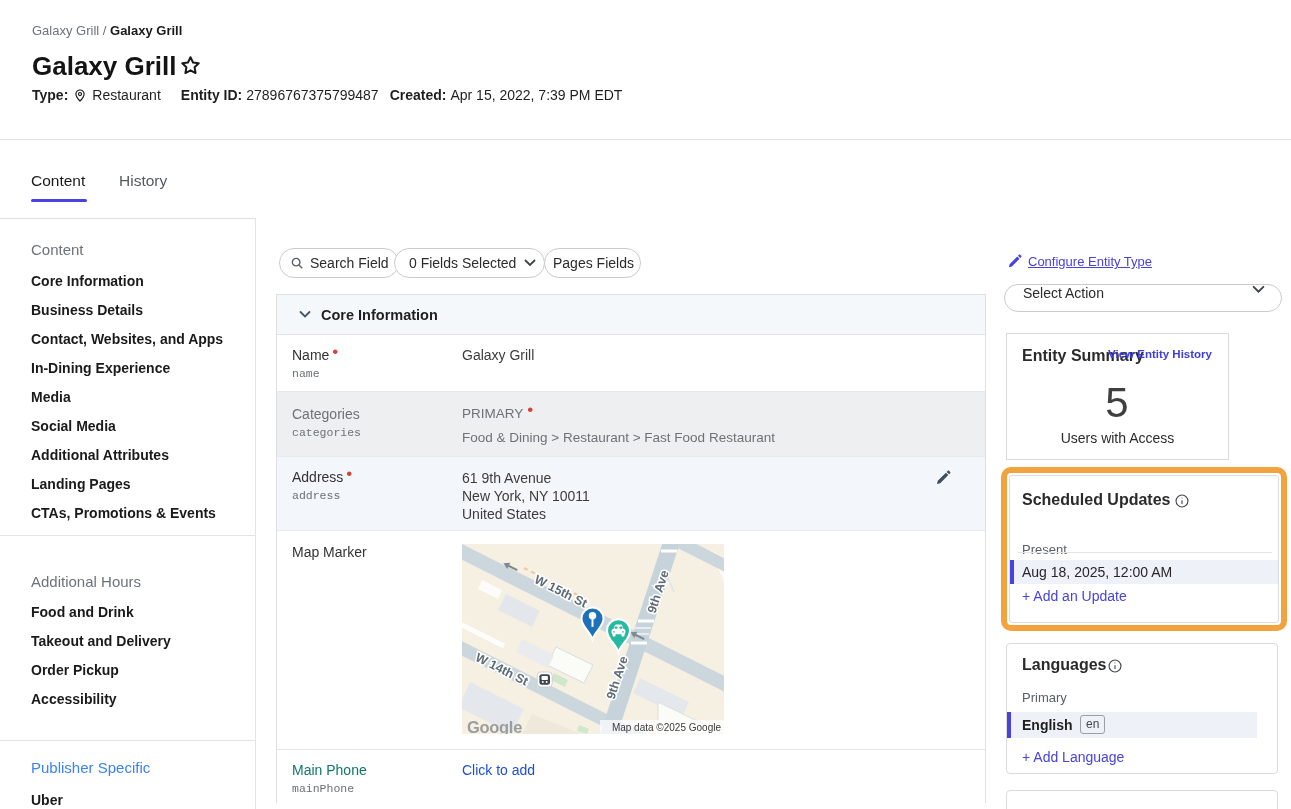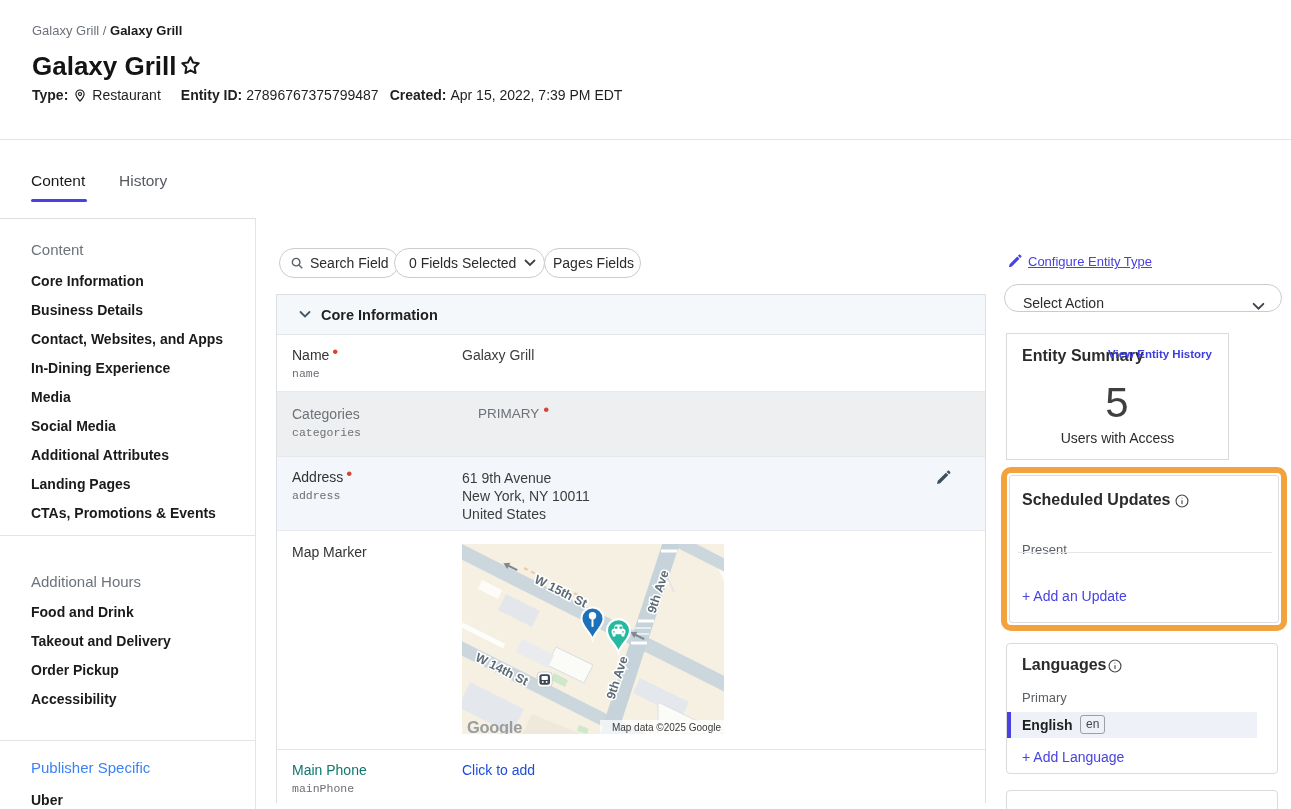--- a/index.html
+++ b/index.html
@@ -69,21 +69,22 @@
 
   <div style="height:56px; position:relative; background:#fff;">
     <div class="abs" style="left:15px; top:12px; font-size:14px; color:#333;">Name<span style="color:#d84332; font-size:17px; vertical-align:3px; line-height:0; margin-left:3px;">•</span></div>
     <div class="abs mono" style="left:15px; top:32px; font-size:11.5px; color:#6b7075;">name</div>
     <div class="abs" style="left:185px; top:12px; font-size:14px; color:#3c3c3c;">Galaxy Grill</div>
   </div>
 
   <div style="height:65px; position:relative; background:#edeff1; border-top:1px solid #e7e9ec;">
     <div class="abs" style="left:15px; top:14px; font-size:14px; color:#6d7277;">Categories</div>
     <div class="abs mono" style="left:15px; top:34px; font-size:11.5px; color:#6d7277;">categories</div>
-    <div class="abs" style="left:185px; top:14px; font-size:13.5px; color:#6d7277;margin-left:16px;">PRIMARY<span style="color:#d84332; font-size:17px; vertical-align:3px; line-height:0; margin-left:4px;">•</span></div>
+    <div class="abs" style="left:185px; top:14px; font-size:13.5px; color:#6d7277;">PRIMARY<span style="color:#d84332; font-size:17px; vertical-align:3px; line-height:0; margin-left:4px;">•</span></div>
+    <div class="abs" style="left:185px; top:38px; font-size:13.5px; color:#6d7277;">Food &amp; Dining &gt; Restaurant &gt; Fast Food Restaurant</div>
   </div>
 
   <div style="height:74px; position:relative; background:#f3f6fa; border-top:1px solid #e7e9ec;">
     <div class="abs" style="left:15px; top:12px; font-size:14px; color:#333;">Address<span style="color:#d84332; font-size:17px; vertical-align:3px; line-height:0; margin-left:3px;">•</span></div>
     <div class="abs mono" style="left:15px; top:32px; font-size:11.5px; color:#6b7075;">address</div>
     <div class="abs" style="left:185px; top:12px; font-size:14px; color:#3c3c3c; line-height:18px;">61 9th Avenue<br>New York, NY 10011<br>United States</div>
     <svg class="abs" style="left:658px; top:13px;" width="16" height="16" viewBox="0 0 24 24" fill="#3d4f5d">
         <path d="M3 21 L4.2 16.2 L16.4 4 L20 7.6 L7.8 19.8 Z M17.5 2.9 L19.2 1.2 C19.7 0.7 20.6 0.7 21.1 1.2 L22.8 2.9 C23.3 3.4 23.3 4.3 22.8 4.8 L21.1 6.5 Z"></path>
       </svg>
   </div>
@@ -182,21 +183,21 @@
     <div class="abs" style="left:15px; top:12px; font-size:14px; color:#0f766e;">Main Phone</div>
     <div class="abs mono" style="left:15px; top:32px; font-size:11.5px; color:#6b7075;">mainPhone</div>
     <div class="abs" style="left:185px; top:12px; font-size:14px; color:#1d4ed8;">Click to add</div>
   </div>
 </div>
 
 <svg class="abs" style="left:1007px; top:254px;" width="15" height="15" viewBox="0 0 24 24" fill="#4742e0">
     <path d="M3 21 L4.2 16.2 L16.4 4 L20 7.6 L7.8 19.8 Z M17.5 2.9 L19.2 1.2 C19.7 0.7 20.6 0.7 21.1 1.2 L22.8 2.9 C23.3 3.4 23.3 4.3 22.8 4.8 L21.1 6.5 Z"></path>
   </svg>
 <div class="abs" style="left:1028px; top:254px; font-size:13px; color:#4742e0; text-decoration:underline;">Configure Entity Type</div>
-<div class="abs" style="left:1004px; top:284px; width:278px; height:28px; border:1px solid #c9cbce; border-radius:14px; background:#fff; display:flex; align-items:flex-end; padding:0 16px 0 18px; font-size:14px; color:#2b2b2b;">
+<div class="abs" style="left:1004px; top:284px; width:278px; height:28px; border:1px solid #c9cbce; border-radius:14px; background:#fff; display:flex; align-items:flex-start; padding:0 16px 0 18px; font-size:14px; color:#2b2b2b;">
   <span>Select Action</span>
   <svg style="margin-left:auto;" width="13" height="9" viewBox="0 0 12 8" fill="none" stroke="#3c4248" stroke-width="1.7" stroke-linecap="round">
       <path d="M1.5 1.5 L6 6 L10.5 1.5"></path>
     </svg>
 </div>
 
 <div class="abs" style="left:1006px; top:333px; width:223px; height:127px; border:1px solid #d9dbdf; border-radius:0; background:#fff;">
   <div class="abs" style="left:15px; top:13px; font-size:16px; font-weight:bold; color:#2b2b2b;">Entity Summary</div>
   <div class="abs" style="right:16px; top:14px; font-size:11.5px; font-weight:bold; color:#3d3ddf;">View Entity History</div>
   <div class="abs" style="left:0; top:45px; width:100%; text-align:center; font-size:42px; font-weight:300; color:#3f3f3f; letter-spacing:1px;">5</div>
@@ -206,20 +207,24 @@
 <div class="abs" style="left:1001px; top:467px; width:286px; height:164px; border:6px solid #f2a33d; border-radius:10px; background:#fff;"></div>
 <div class="abs" style="left:1009px; top:475px; width:270px; height:148px; border:1px solid #dcdee2; border-radius:3px; background:#fff;">
   <div class="abs" style="left:12px; top:15px; font-size:16px; font-weight:bold; color:#2b2b2b;">Scheduled Updates</div>
   <svg class="abs" style="left:165px; top:18px;" width="14" height="14" viewBox="0 0 16 16" fill="none" stroke="#44484d" stroke-width="1.3">
       <circle cx="8" cy="8" r="6.8"></circle>
       <line x1="8" y1="7" x2="8" y2="11.4"></line>
       <circle cx="8" cy="4.6" r="0.6" fill="#44484d" stroke="none"></circle>
     </svg>
   <div class="abs" style="left:12px; top:66px; font-size:13px; color:#5a5f64;">Present</div>
   <div class="abs" style="left:8px; top:76px; width:254px; height:1px; background:#e3e5e8;"></div>
+  <div class="abs" style="left:0; top:84px; width:268px; height:24px; background:#eef1f7;">
+    <div class="abs" style="left:0; top:0; width:4px; height:24px; background:#4742e0;"></div>
+    <div class="abs" style="left:12px; top:4px; font-size:14px; color:#26262b;">Aug 18, 2025, 12:00 AM</div>
+  </div>
   <div class="abs" style="left:12px; top:112px; font-size:14px; color:#4742e0;">+ Add an Update</div>
 </div>
 
 <div class="abs" style="left:1006px; top:643px; width:272px; height:131px; border:1px solid #d9dbdf; border-radius:4px; background:#fff;">
   <div class="abs" style="left:15px; top:12px; font-size:16px; font-weight:bold; color:#2b2b2b;">Languages</div>
   <svg class="abs" style="left:101px; top:15px;" width="14" height="14" viewBox="0 0 16 16" fill="none" stroke="#44484d" stroke-width="1.3">
       <circle cx="8" cy="8" r="6.8"></circle>
       <line x1="8" y1="7" x2="8" y2="11.4"></line>
       <circle cx="8" cy="4.6" r="0.6" fill="#44484d" stroke="none"></circle>
     </svg>

